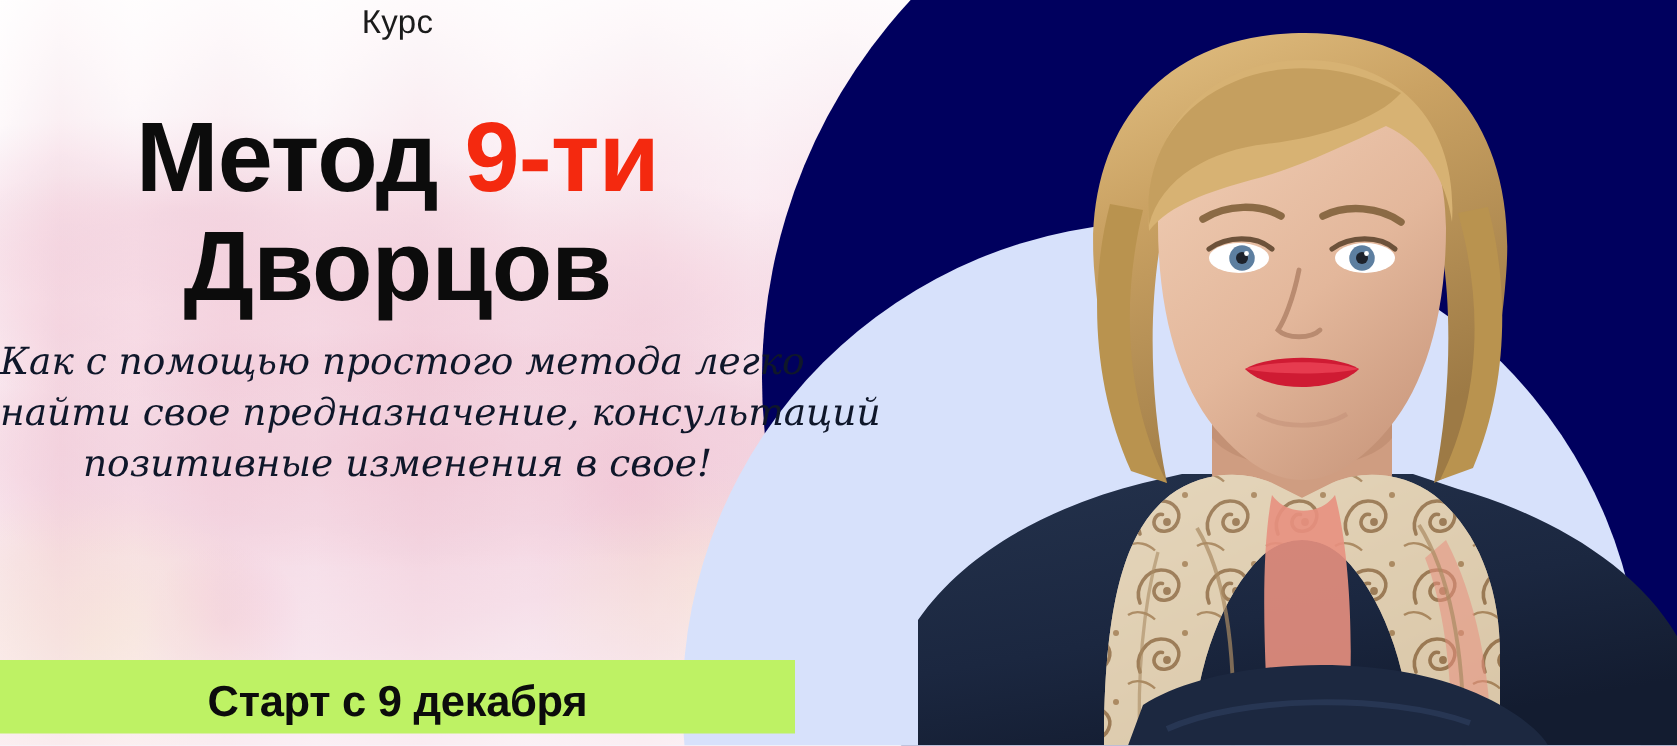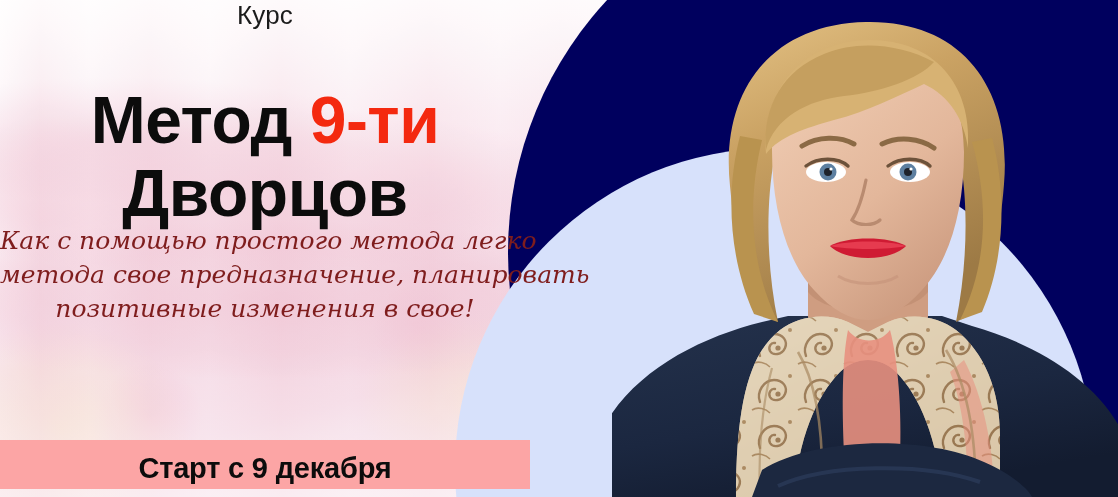--- a/index.html
+++ b/index.html
@@ -109,30 +109,30 @@
     width: 560px;
     height: 497px;
   }
 
   .eyebrow {
     position: absolute;
     top: 0px;
     left: 0;
     width: 530px;
     text-align: center;
-    font-size: 26px;
+    font-size: 22px;
     font-weight: 400;
     color: #1b1b1b;
     letter-spacing: 0.2px;
     line-height: 30px;
   }
 
   .headline {
     position: absolute;
-    top: 40px;
+    top: 24px;
     left: 0;
     width: 530px;
     text-align: center;
     font-size: 66px;
     line-height: 73px;
     font-weight: 700;
     color: #0c0c0c;
     letter-spacing: -0.5px;
   }
   .headline .accent { color: #f4290f; }
@@ -141,32 +141,32 @@
   .lede {
     position: absolute;
     top: 224px;
     left: 0;
     width: 530px;
     text-align: center;
     font-family: "DejaVu Serif", "Liberation Serif", serif;
     font-style: italic;
     font-size: 25px;
     line-height: 34px;
-    color: #7f1d1d;
+    color: #0f172a;
   }
   .lede div { white-space: nowrap; }
 
   
   .date-band {
     position: absolute;
     left: 0;
     top: 440px;
     width: 530px;
     height: 49px;
-    background: #fca5a5;
+    background: #bef264;
   }
   .date-band-label {
     position: absolute;
     left: 0;
     top: 0;
     width: 530px;
     height: 57px;
     display: flex;
     align-items: center;
     justify-content: center;
@@ -298,21 +298,21 @@
 
     <div class="eyebrow">Курс</div>
 
     <h1 class="headline">
       <span>Метод </span><span class="accent">9-ти</span>
       <span class="l2">Дворцов</span>
     </h1>
 
     <div class="lede">
       <div>Как с помощью простого метода легко</div>
-      <div>метода свое предназначение, планировать</div>
+      <div>найти свое предназначение, консультаций</div>
       <div>позитивные изменения в свое!</div>
     </div>
 
     <div class="date-band">
       <div class="date-band-label">Старт с 9 декабря</div>
     </div>
 
   </div>
 
 </div>

